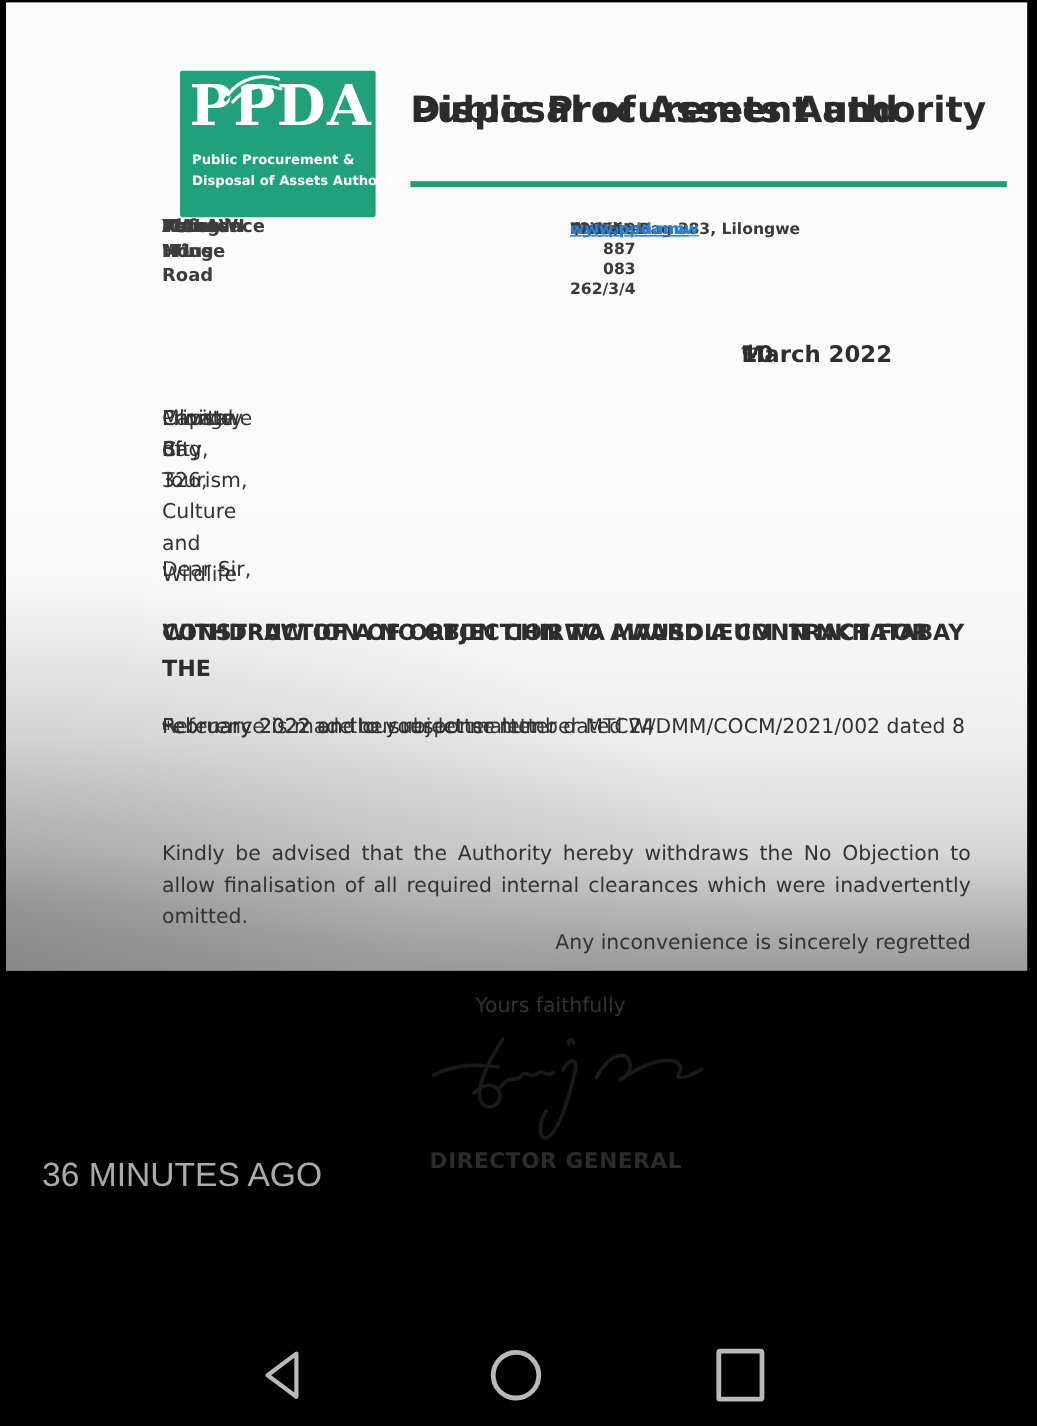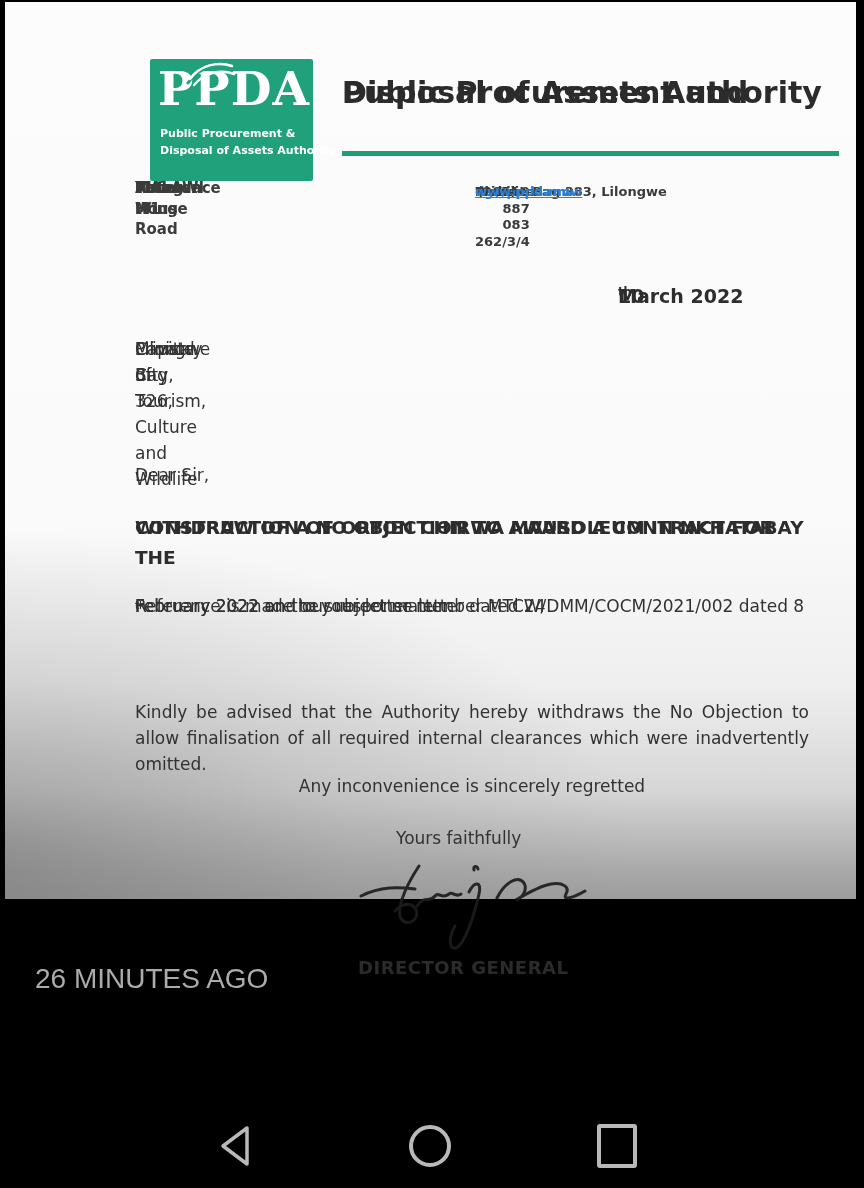--- a/index.html
+++ b/index.html
@@ -2,21 +2,21 @@
 <html><head>
 <meta charset="utf-8">
 <style>
   html,body{margin:0;padding:0;}
   body{
     width:864px;height:1188px;position:relative;background:#000;overflow:hidden;
     font-family:"DejaVu Sans",sans-serif;
   }
   
   .photo{
-    position:absolute;left:5px;top:2px;width:851px;height:897px;
+    position:absolute;left:5px;top:2px;width:851px;height:807px;
     background:
       radial-gradient(ellipse 120% 55% at -5% 95%, rgba(110,110,110,.55) 0%, rgba(150,150,150,.28) 38%, rgba(255,255,255,0) 66%),
       linear-gradient(to bottom,#fcfcfc 0%,#fafafa 58%,#efefef 76%,#d6d6d6 88%,#a8a8a8 97%,#9c9c9c 100%);
   }
   .photo *{position:absolute;}
   
   .logo{left:145px;top:57px;width:163px;height:122px;background:#21a17b;border-radius:2px;color:#fff;}
   .logo-acronym{left:8px;top:2px;font-family:"DejaVu Serif",serif;font-weight:bold;font-size:47px;letter-spacing:1px;}
   .logo-swirl{left:36px;top:2px;}
   .logo-tag1{left:10px;top:68px;font-size:11px;font-weight:bold;white-space:nowrap;}
@@ -35,21 +35,21 @@
   sup{font-size:60%;vertical-align:super;}
   
   .recipient{left:130px;top:334px;font-size:17px;color:#333;line-height:26px;}
   .salutation{left:130px;top:463px;font-size:17px;color:#333;}
   
   .subject{left:130px;top:511px;width:676px;font-size:18.5px;font-weight:bold;color:#2d2d2d;line-height:30px;text-decoration:underline;text-underline-offset:3px;}
   
   .para{left:130px;width:674px;font-size:17px;color:#323232;line-height:26px;text-align:justify;}
   .p1{top:591px;}
   .p2{top:697px;}
-  .p3{top:771px;text-align:center;}
+  .p3{top:771px;text-align:right;}
   .closing{left:391px;top:826px;font-size:17px;color:#333;}
   .signature{left:350px;top:852px;}
   .signer-name{left:345px;top:930px;font-size:17px;color:#333;white-space:nowrap;}
   .signer-title{left:353px;top:955px;font-size:18px;font-weight:bold;color:#2b2b2b;letter-spacing:.5px;white-space:nowrap;}
   
   .overlay-name{left:30px;top:918px;font-family:"Liberation Sans",sans-serif;font-size:31px;font-weight:bold;color:#fdfdfd;text-shadow:0 0 6px rgba(120,120,120,.35);white-space:nowrap;}
   .overlay-time{left:30px;top:961px;font-family:"Liberation Sans",sans-serif;font-size:28px;color:#ababab;white-space:nowrap;}
   
   .navbar{position:absolute;left:0;top:1103px;width:864px;height:85px;background:#000;}
   .nav-btn{position:absolute;top:0;width:70px;height:85px;display:flex;align-items:center;justify-content:center;background:transparent;border:none;padding:0;}
@@ -141,21 +141,21 @@
       <path d="M64,12 C52,30 36,62 50,68 C60,71 66,58 58,52 C52,48 44,52 40,57"></path>
       <path d="M62,52 C70,40 74,50 80,42 C84,37 86,46 94,40 C98,37 100,44 106,40"></path>
       <path d="M114,38 C120,26 127,28 124,40 C119,62 110,90 101,94 C94,96 93,84 100,72"></path>
       <path d="M119,16 C118,12 122,11 123,15"></path>
       <path d="M142,44 C150,28 163,21 169,29 C173,36 167,44 161,46 C171,40 184,32 196,30 C208,28 215,33 211,40 C207,47 218,44 230,37"></path>
     </g>
   </svg>
 
   <div class="signer-title">DIRECTOR GENERAL</div>
 
-  <div class="overlay-time">26 MINUTES AGO</div>
+  <div class="overlay-time">36 MINUTES AGO</div>
 </div>
 
 <div class="navbar">
   <button class="nav-btn nav-back">
     <svg width="32" height="44" viewBox="0 0 32 44">
       <path d="M28,4 L28,40 L4,22 Z" fill="none" stroke="#b9b9b9" stroke-width="3.5" stroke-linejoin="round"></path>
     </svg>
   </button>
   <button class="nav-btn nav-home">
     <span class="home-circle"></span>

